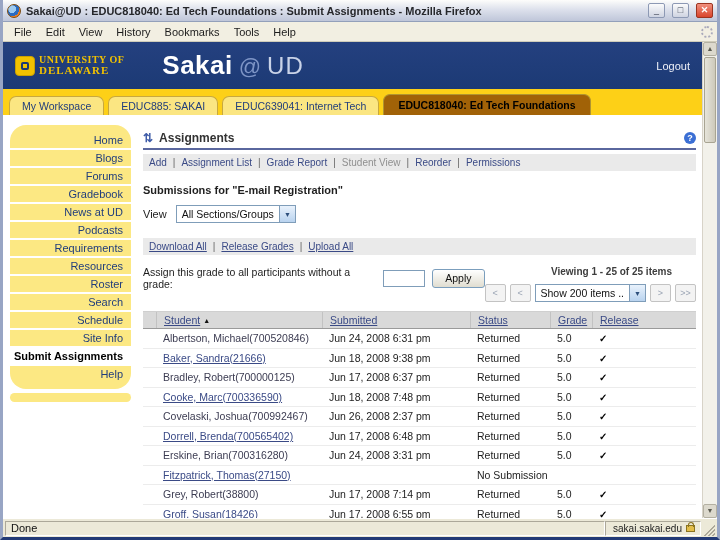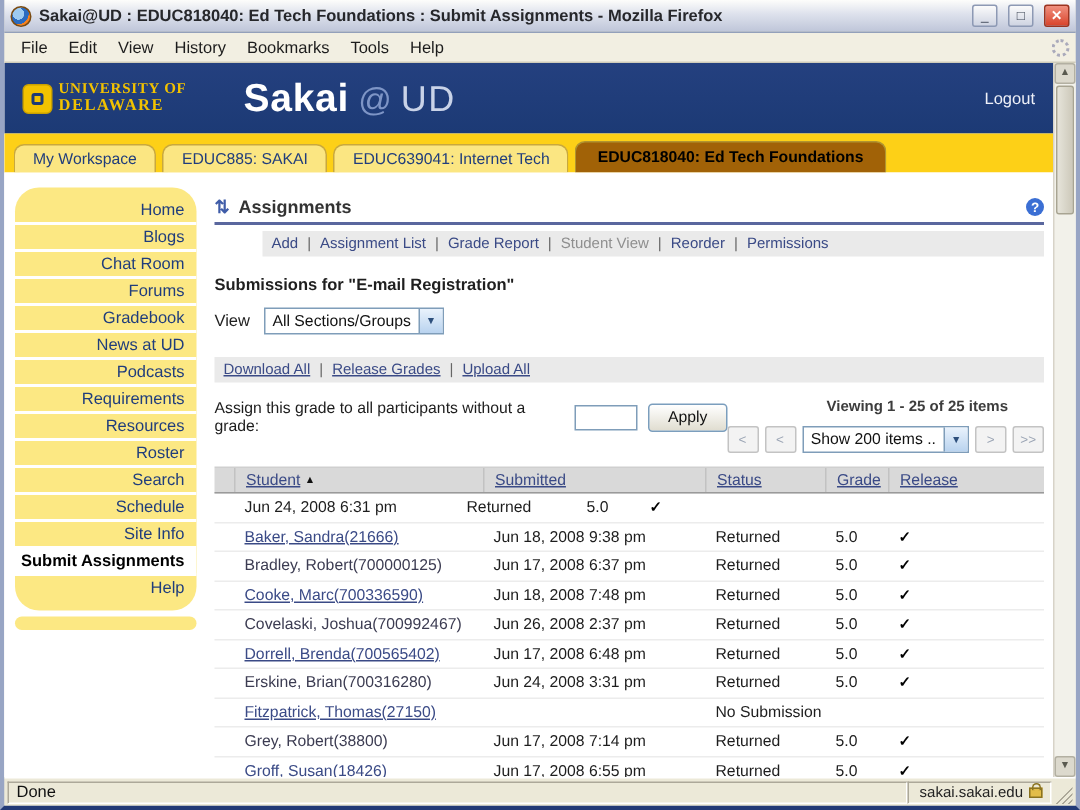--- a/index.html
+++ b/index.html
@@ -63,21 +63,21 @@
   .side-item:last-child{border-bottom:none;}
   .side-item.active{background:#fff;color:#000;font-weight:bold;}
   .menu-footer{height:9px;background:var(--menu-yellow);border-radius:8px;margin-top:4px;}
   .main{flex:1;min-width:0;padding:0 6px 0 8px;display:flex;flex-direction:column;overflow:hidden;}
   
   .portlet-head{margin-top:16px;display:flex;align-items:center;border-bottom:2px solid #5a679e;padding-bottom:3px;}
   .tool-icon{color:#3f5ca8;font-size:12px;font-weight:bold;}
   .portlet-title{margin-left:6px;font-size:12px;font-weight:bold;color:#333;flex:1;}
   .help-icon{width:12px;height:12px;border-radius:50%;background:#3b6fd4;color:#fff;font-size:9px;font-weight:bold;
     text-align:center;line-height:12px;cursor:pointer;}
-  .actionbar{margin-top:4px;background:var(--bar-gray);padding:3px 6px;font-size:10px;display:flex;gap:6px;align-items:center;margin-left:32px;}
+  .actionbar{margin-top:4px;background:var(--bar-gray);padding:3px 6px;font-size:10px;display:flex;gap:6px;align-items:center;}
   .action-link{color:var(--link);cursor:pointer;white-space:nowrap;}
   .action-link.disabled{color:#8f8f8f;}
   .sep{color:#666;}
   .submissions-heading{margin-top:13px;font-size:11px;font-weight:bold;color:#1f1f1f;}
   .view-row{margin-top:9px;display:flex;align-items:center;gap:9px;font-size:11px;color:#222;}
   .select{display:inline-flex;align-items:center;border:1px solid #7f9db9;background:#fff;height:18px;cursor:pointer;}
   .select .stext{padding:0 5px;font-size:10.5px;color:#111;white-space:nowrap;}
   .select .sbtn{width:16px;align-self:stretch;border-left:1px solid #7f9db9;background:linear-gradient(#e9f2fc,#b9d3ef);
     font-size:7px;color:#2d4f7c;display:flex;align-items:center;justify-content:center;}
   .bulkbar{margin-top:15px;background:var(--bar-gray);padding:3px 6px;font-size:10px;display:flex;gap:6px;align-items:center;}
@@ -176,21 +176,20 @@
           <div class="tab">EDUC885: SAKAI</div>
           <div class="tab">EDUC639041: Internet Tech</div>
           <div class="tab active">EDUC818040: Ed Tech Foundations</div>
         </div>
 
       <div class="pbody">
         <div class="sidebar">
           <div class="menu">
               <div class="side-item">Home</div>
               <div class="side-item">Blogs</div>
-              <div class="side-item">Chat Room</div>
               <div class="side-item">Forums</div>
               <div class="side-item">Gradebook</div>
               <div class="side-item">News at UD</div>
               <div class="side-item">Podcasts</div>
               <div class="side-item">Requirements</div>
               <div class="side-item">Resources</div>
               <div class="side-item">Roster</div>
               <div class="side-item">Search</div>
               <div class="side-item">Schedule</div>
               <div class="side-item">Site Info</div>
@@ -277,20 +276,21 @@
                 <div class="th c4">
                   <span class="th-link">Grade</span>
                 </div>
                 <div class="th c5">
                   <span class="th-link">Release</span>
                 </div>
               </div>
             <div class="tbody">
                 <div class="trow">
                   <div class="td c0"></div>
+                  <div class="td c1"><span class="name-plain">Albertson, Michael(700520846)</span></div>
                   <div class="td c2">Jun 24, 2008 6:31 pm</div>
                   <div class="td c3">Returned</div>
                   <div class="td c4">5.0</div>
                   <div class="td c5"><span class="check">✓</span></div>
                 </div>
                 <div class="trow">
                   <div class="td c0"></div>
                   <div class="td c1"><span class="name-link">Baker, Sandra(21666)</span></div>
                   <div class="td c2">Jun 18, 2008 9:38 pm</div>
                   <div class="td c3">Returned</div>

